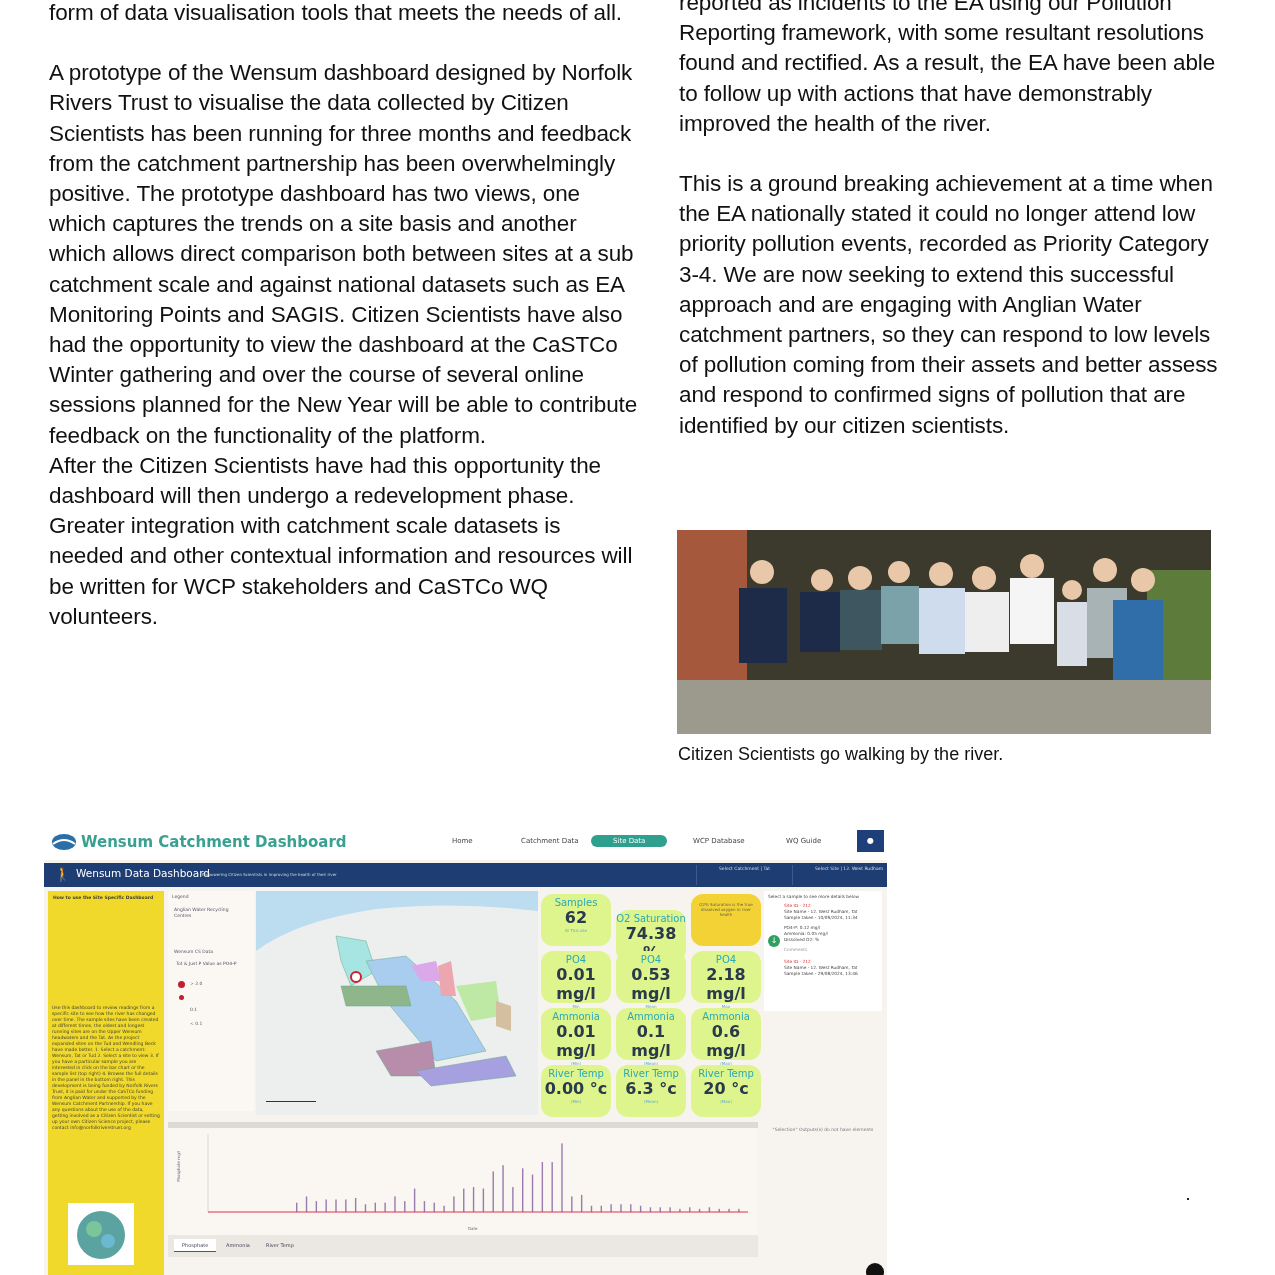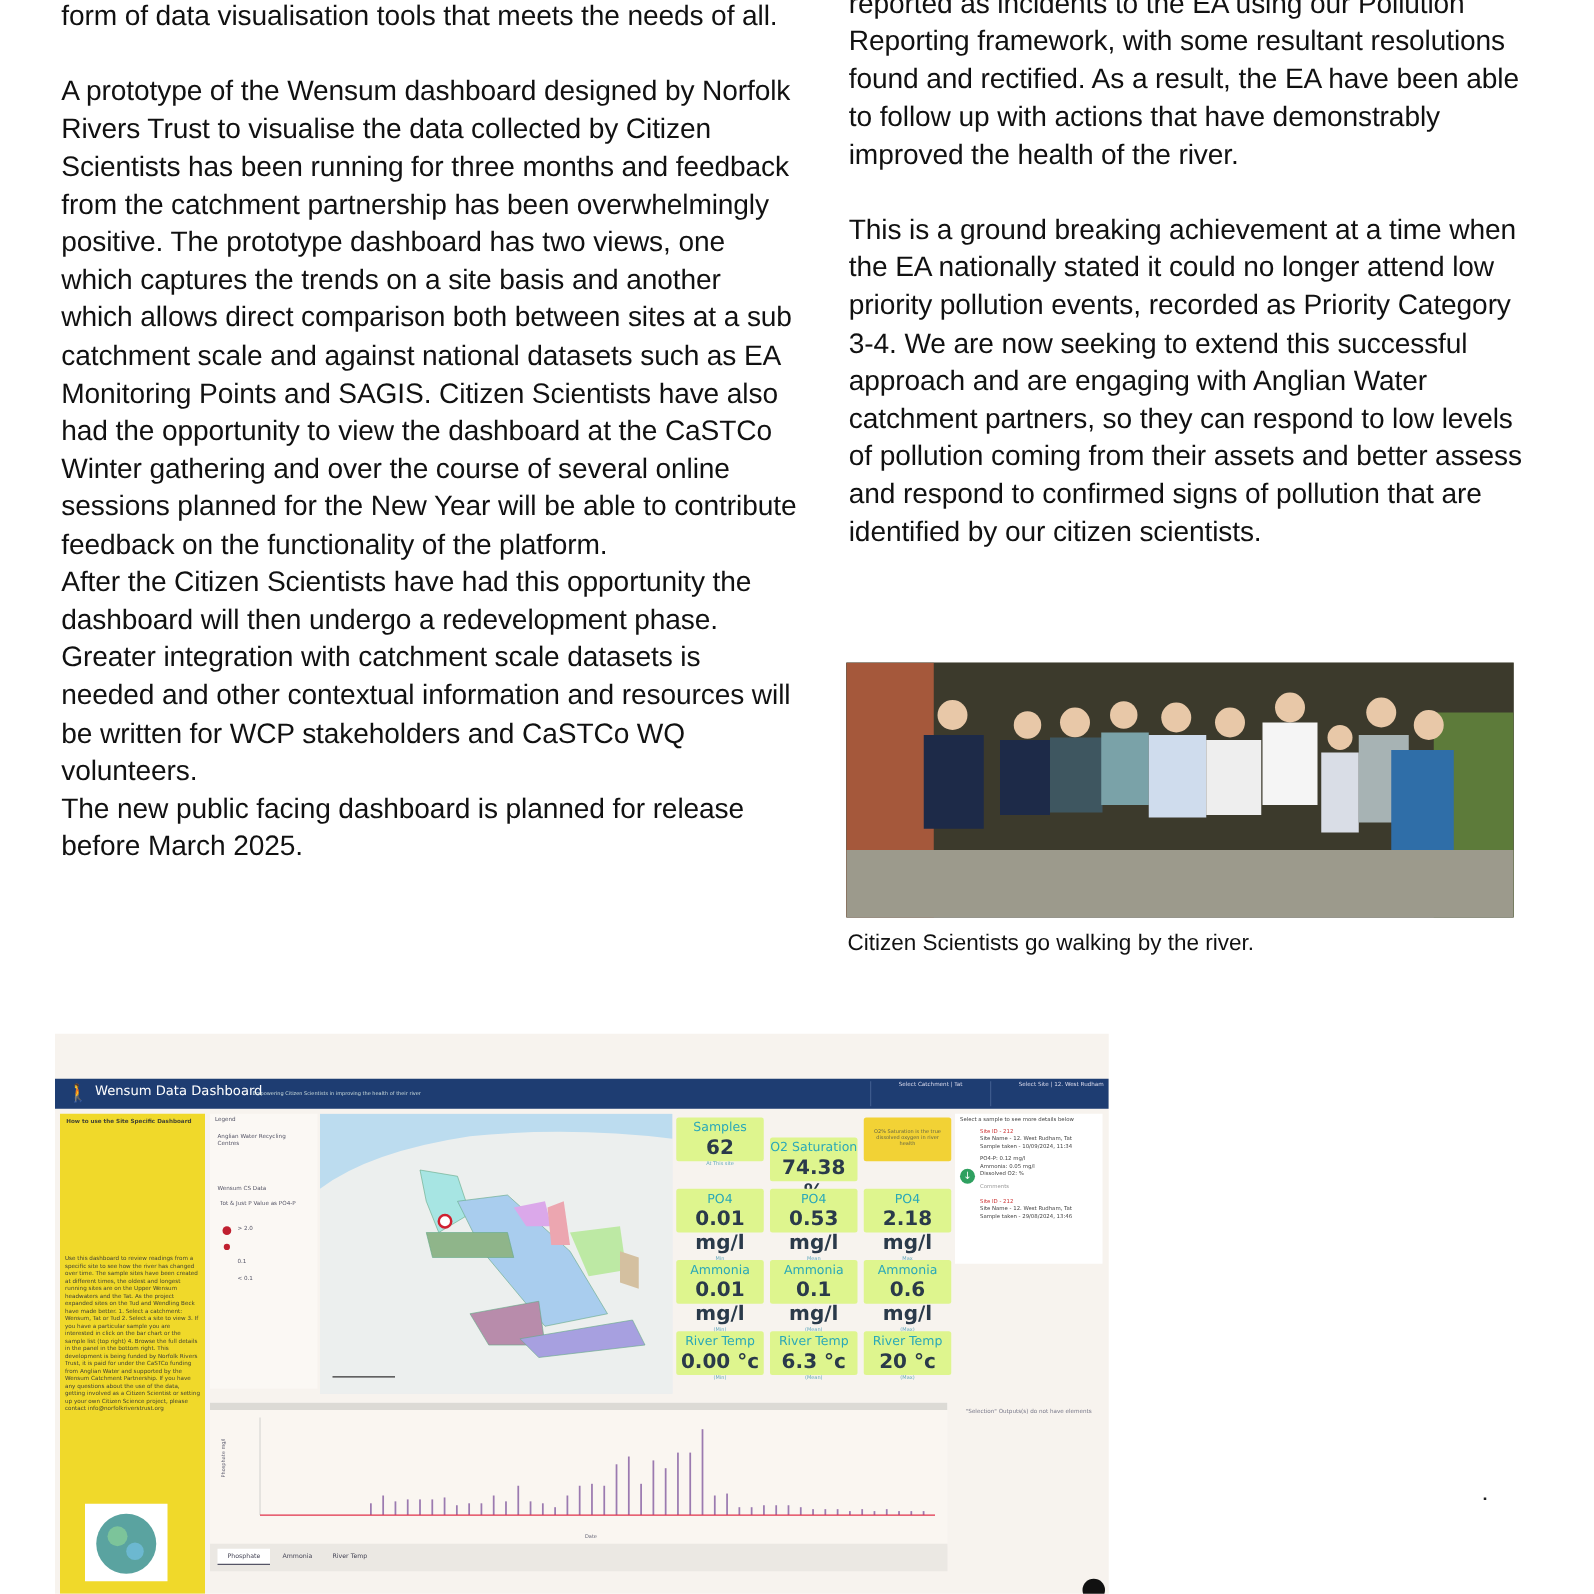--- a/index.html
+++ b/index.html
@@ -26,21 +26,21 @@
   #bar-sub { position:absolute; left:158px; top:9px; font-size:4px; color:#cdd; }
   .bar-sel { position:absolute; top:2px; height:20px; border-left:1px solid #3d5a8c; font-size:4.5px; color:#dde; padding-left:22px; line-height:7px; }
   #help { position:absolute; left:4px; top:64px; width:116px; height:384px; background:#f0d92a; font-size:4.5px; line-height:6px; color:#443; }
   #help-title { position:absolute; left:5px; top:4px; font-weight:bold; }
   #help-body { position:absolute; left:4px; top:114px; width:108px; }
   #globe { position:absolute; left:20px; top:312px; width:66px; height:62px; background:#fff; }
   #legend { position:absolute; left:124px; top:64px; width:86px; height:220px; background:#fbf8f4; font-size:4.5px; color:#556; line-height:6px; }
   #map { position:absolute; left:212px; top:64px; width:282px; height:224px; background:#e9ecef; }
   #map svg { width:100%; height:100%; }
   #tiles { position:absolute; left:494px; top:64px; width:223px; height:225px; }
-  .tile { position:absolute; width:70px; height:35px; background:#def58e; border-radius:2px; text-align:center; }
+  .tile { position:absolute; width:70px; height:52px; background:#def58e; border-radius:12px; text-align:center; }
   .tile .t { font-size:10px; color:#2aa8b8; margin-top:3px; }
   .tile .v { font-size:16px; font-weight:bold; color:#2a3a4a; }
   .tile .s { font-size:4px; color:#6ab; margin-top:1px; }
   .tile.note { background:#f2d235; font-size:4px; color:#664; }
   #detail { position:absolute; left:720px; top:64px; width:118px; height:120px; background:#fff; font-size:4.3px; line-height:6px; color:#444; }
   #chart-wrap { position:absolute; left:124px; top:295px; width:590px; height:115px; background:#faf6f1; }
   #chart-wrap svg { width:100%; height:100%; }
   #tabs { position:absolute; left:124px; top:408px; width:590px; height:22px; background:#ebe8e3; }
   .tab { position:absolute; top:4px; font-size:5px; color:#445; padding:3px 8px; }
   #tab-phos { background:#fff; border-bottom:1px solid #556; }
@@ -48,21 +48,20 @@
   #chat { position:absolute; left:822px; top:436px; width:18px; height:18px; border-radius:9px; background:#111; }
 </style>
 </head>
 <body>
 
 <div id="left-col" class="col">
   <p>form of data visualisation tools  that meets the needs of all.</p>
   <div class="gap"></div>
   <p>A prototype of the Wensum dashboard designed by Norfolk Rivers Trust to visualise the data collected by Citizen Scientists has been running for three months and feedback from the catchment partnership has been overwhelmingly positive. The prototype dashboard has two views, one which captures the trends on a site basis and another which allows direct comparison both between sites at a sub catchment scale and against national datasets such as EA Monitoring Points and SAGIS. Citizen Scientists have also had the opportunity to view the dashboard at the CaSTCo Winter gathering and over the course of several online sessions planned for the New Year will be able to contribute feedback on the functionality of the platform.</p>
   <p>After the Citizen Scientists have had this opportunity the dashboard will then undergo a redevelopment phase. Greater integration with catchment scale datasets is needed and other contextual information and resources will be written for WCP stakeholders and CaSTCo WQ volunteers.</p>
-  <p>The new public facing dashboard is planned for release before March 2025.</p>
 </div>
 
 <div id="right-col" class="col">
   <p>reported as incidents to the EA using our Pollution Reporting framework, with some resultant resolutions found and rectified. As a result, the EA have been able to follow up with actions that have demonstrably improved the health of the river.</p>
   <div class="gap"></div>
   <p>This is a ground breaking achievement at a time when the EA nationally stated it could no longer attend low priority pollution events, recorded as Priority Category 3-4. We are now seeking to extend this successful approach and are engaging with Anglian Water catchment partners, so they can respond to low levels of pollution coming from their assets and better assess and respond to confirmed signs of pollution that are identified by our citizen scientists.</p>
 </div>
 
 <div id="photo">
   <svg width="534" height="204" viewBox="0 0 534 204">
@@ -90,20 +89,35 @@
     <rect x="288" y="62" width="44" height="60" fill="#eeeeee"></rect>
     <rect x="333" y="48" width="44" height="66" fill="#f5f5f5"></rect>
     <rect x="380" y="72" width="30" height="64" fill="#d9dde6"></rect>
     <rect x="410" y="58" width="40" height="70" fill="#a7b3b4"></rect>
     <rect x="436" y="70" width="50" height="80" fill="#2f6ea8"></rect>
   </svg>
 </div>
 <div id="caption">Citizen Scientists go walking by the river.</div>
 
 <div id="dash">
+  <div id="dash-top">
+    <div id="dash-logo">
+      <svg width="28" height="26">
+          <ellipse cx="14" cy="12" rx="12" ry="8" fill="#2a6fa8"></ellipse>
+          <path d="M3 14 Q14 6 25 14" stroke="#fff" stroke-width="2" fill="none"></path>
+        </svg>
+    </div>
+    <div id="dash-title">Wensum Catchment Dashboard</div>
+    <span class="nav" style="left:408px">Home</span>
+    <span class="nav" style="left:477px">Catchment Data</span>
+    <span class="nav" id="nav-site" style="left:547px">Site Data</span>
+    <span class="nav" style="left:649px">WCP Database</span>
+    <span class="nav" style="left:742px">WQ Guide</span>
+    <div id="nav-btn">●</div>
+  </div>
 
   <div id="dash-bar">
     <span style="position:absolute;left:10px;top:3px;font-size:14px;">🚶</span>
     <span id="bar-title">Wensum Data Dashboard</span>
     <span id="bar-sub">Empowering Citizen Scientists in improving the health of their river</span>
     <div class="bar-sel" style="left:652px;width:86px;">
       <span>Select Catchment | Tat</span>
     </div>
     <div class="bar-sel" style="left:748px;width:90px;">
       <span>Select Site | 12. West Rudham</span>

